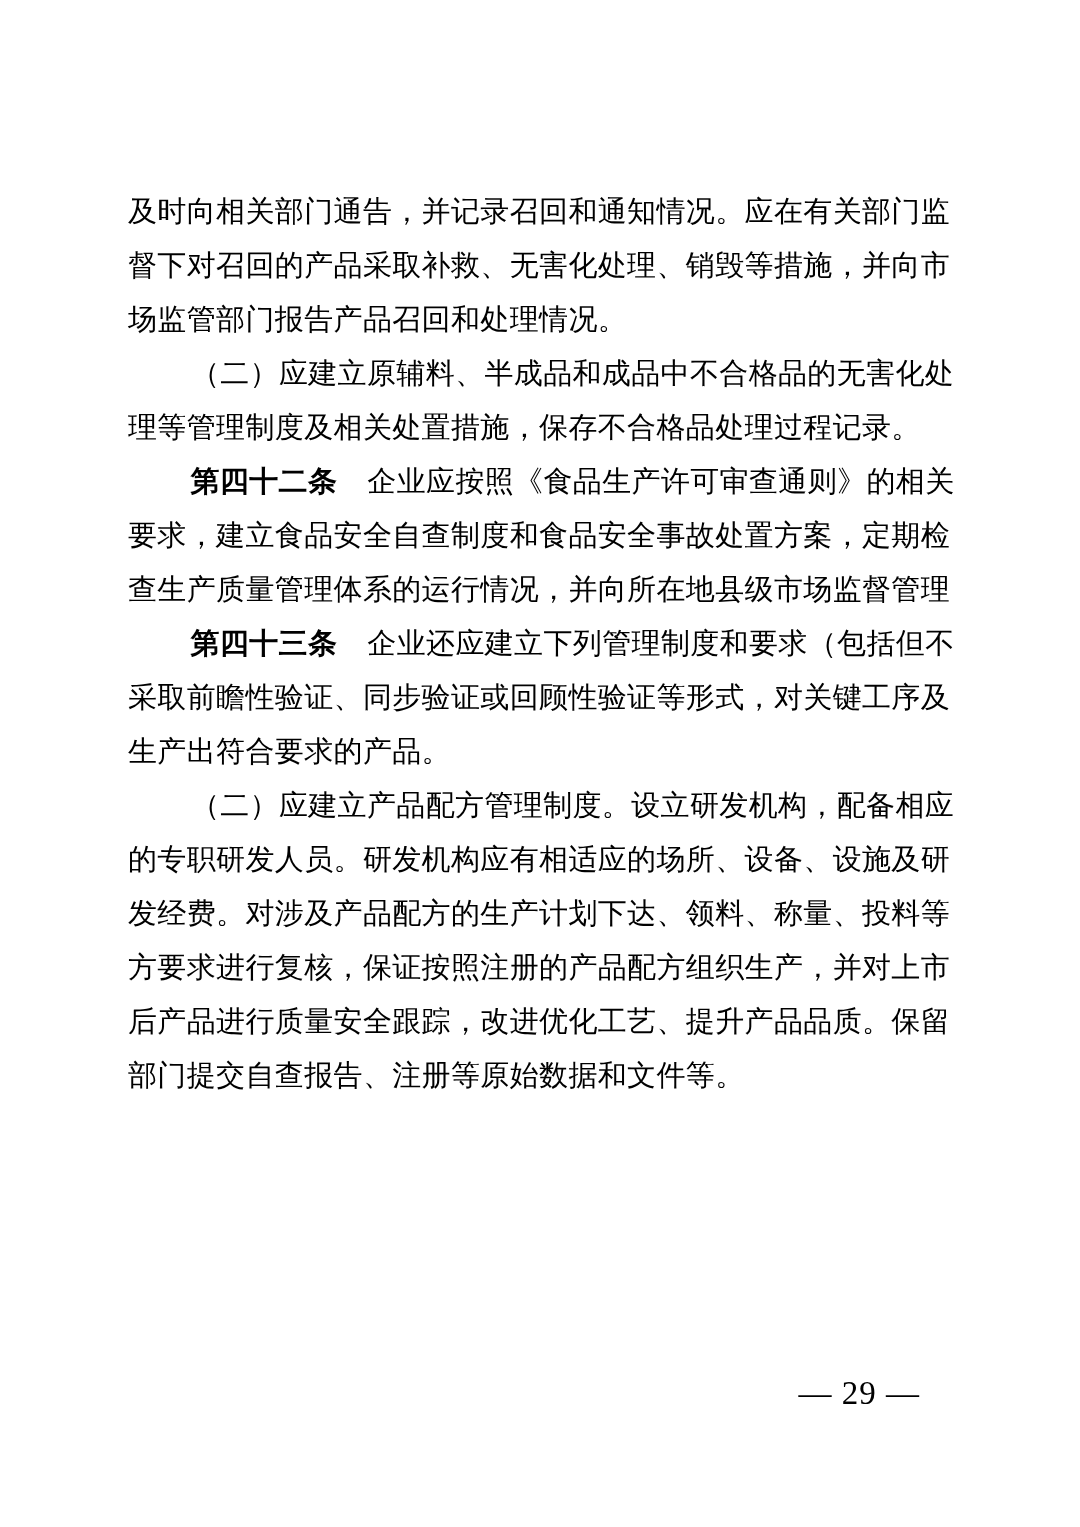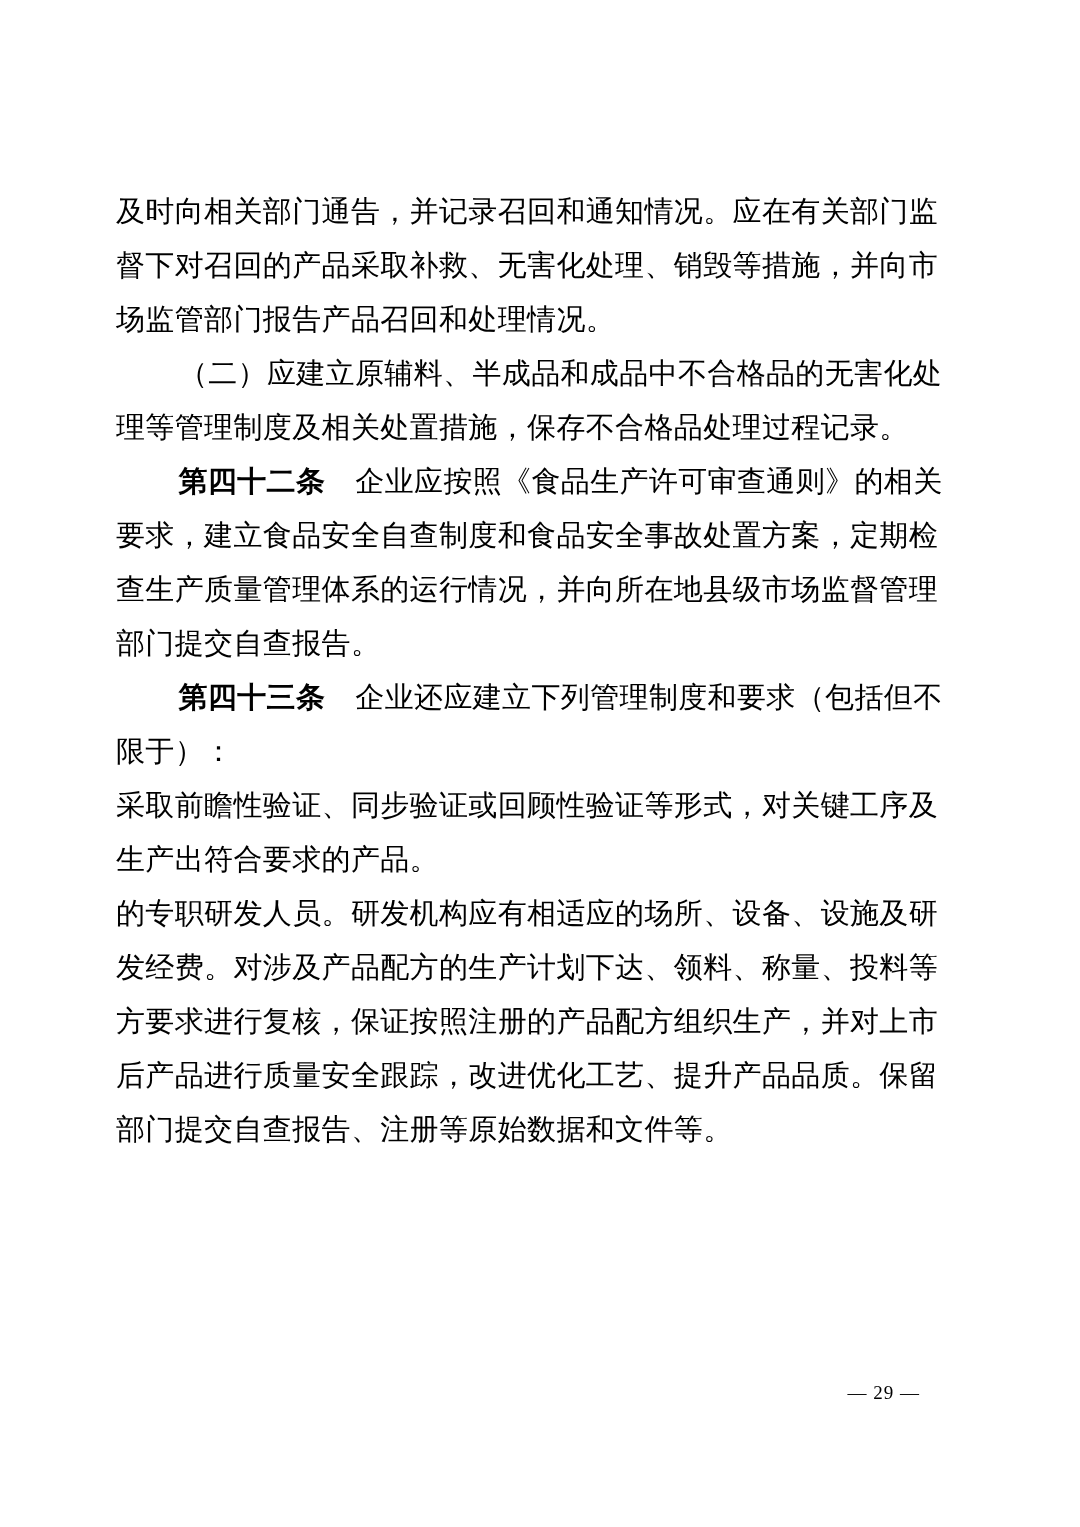--- a/index.html
+++ b/index.html
@@ -11,21 +11,21 @@
   }
   .page {
     position: relative;
     width: 1080px;
     height: 1527px;
     background: #ffffff;
     overflow: hidden;
   }
   .text-block {
     position: absolute;
-    left: 116px;
+    left: 128px;
     top: 184px;
     width: 830px;
   }
   .line {
     font-size: 29px;
     line-height: 54px;
     height: 54px;
     letter-spacing: 0.36px;
     white-space: nowrap;
     text-align: left;
@@ -36,44 +36,43 @@
   }
   .lead {
     font-family: "Liberation Sans", sans-serif;
     font-weight: bold;
     margin-right: 30px;
   }
   .footer {
     position: absolute;
     top: 1378px;
     right: 160px;
-    font-size: 19px;
+    font-size: 33px;
     line-height: 30px;
     letter-spacing: 1px;
     white-space: nowrap;
   }
 </style>
 </head>
 <body>
 
 <div class="page">
   <div class="text-block">
     <div class="line"><span>及时向相关部门通告，并记录召回和通知情况。应在有关部门监</span></div>
     <div class="line"><span>督下对召回的产品采取补救、无害化处理、销毁等措施，并向市</span></div>
     <div class="line"><span>场监管部门报告产品召回和处理情况。</span></div>
     <div class="line indent"><span>（二）应建立原辅料、半成品和成品中不合格品的无害化处</span></div>
     <div class="line"><span>理等管理制度及相关处置措施，保存不合格品处理过程记录。</span></div>
     <div class="line indent"><span class="lead">第四十二条</span><span>企业应按照《食品生产许可审查通则》的相关</span></div>
     <div class="line"><span>要求，建立食品安全自查制度和食品安全事故处置方案，定期检</span></div>
     <div class="line"><span>查生产质量管理体系的运行情况，并向所在地县级市场监督管理</span></div>
-    <div class="line"><span>部门提交自查报告。</span></div>
     <div class="line indent"><span class="lead">第四十三条</span><span>企业还应建立下列管理制度和要求（包括但不</span></div>
-    <div class="line"><span>限于）：</span></div>
     <div class="line"><span>采取前瞻性验证、同步验证或回顾性验证等形式，对关键工序及</span></div>
     <div class="line"><span>生产出符合要求的产品。</span></div>
+    <div class="line indent"><span>（二）应建立产品配方管理制度。设立研发机构，配备相应</span></div>
     <div class="line"><span>的专职研发人员。研发机构应有相适应的场所、设备、设施及研</span></div>
     <div class="line"><span>发经费。对涉及产品配方的生产计划下达、领料、称量、投料等</span></div>
     <div class="line"><span>方要求进行复核，保证按照注册的产品配方组织生产，并对上市</span></div>
     <div class="line"><span>后产品进行质量安全跟踪，改进优化工艺、提升产品品质。保留</span></div>
     <div class="line"><span>部门提交自查报告、注册等原始数据和文件等。</span></div>
   </div>
 
   <div class="footer">— 29 —</div>
 </div>
 

